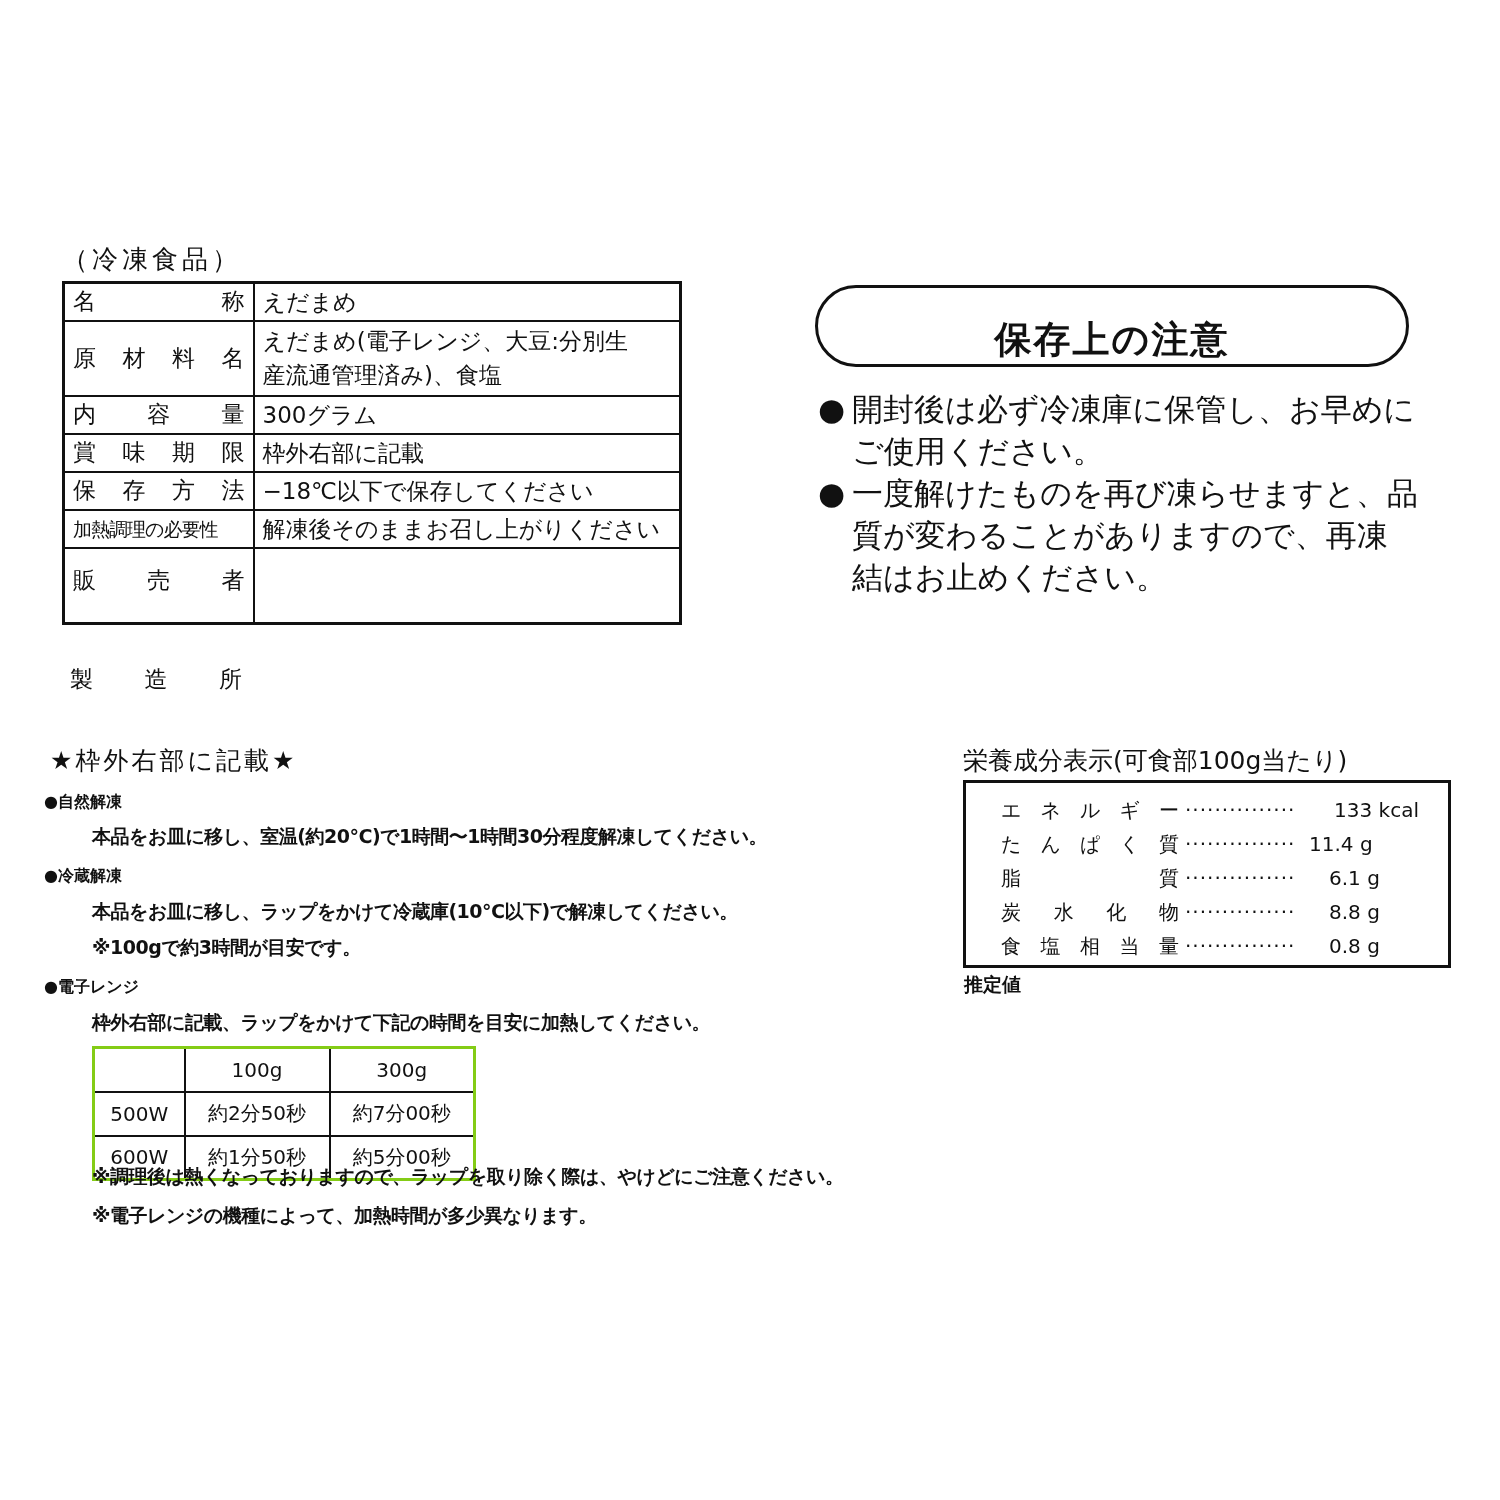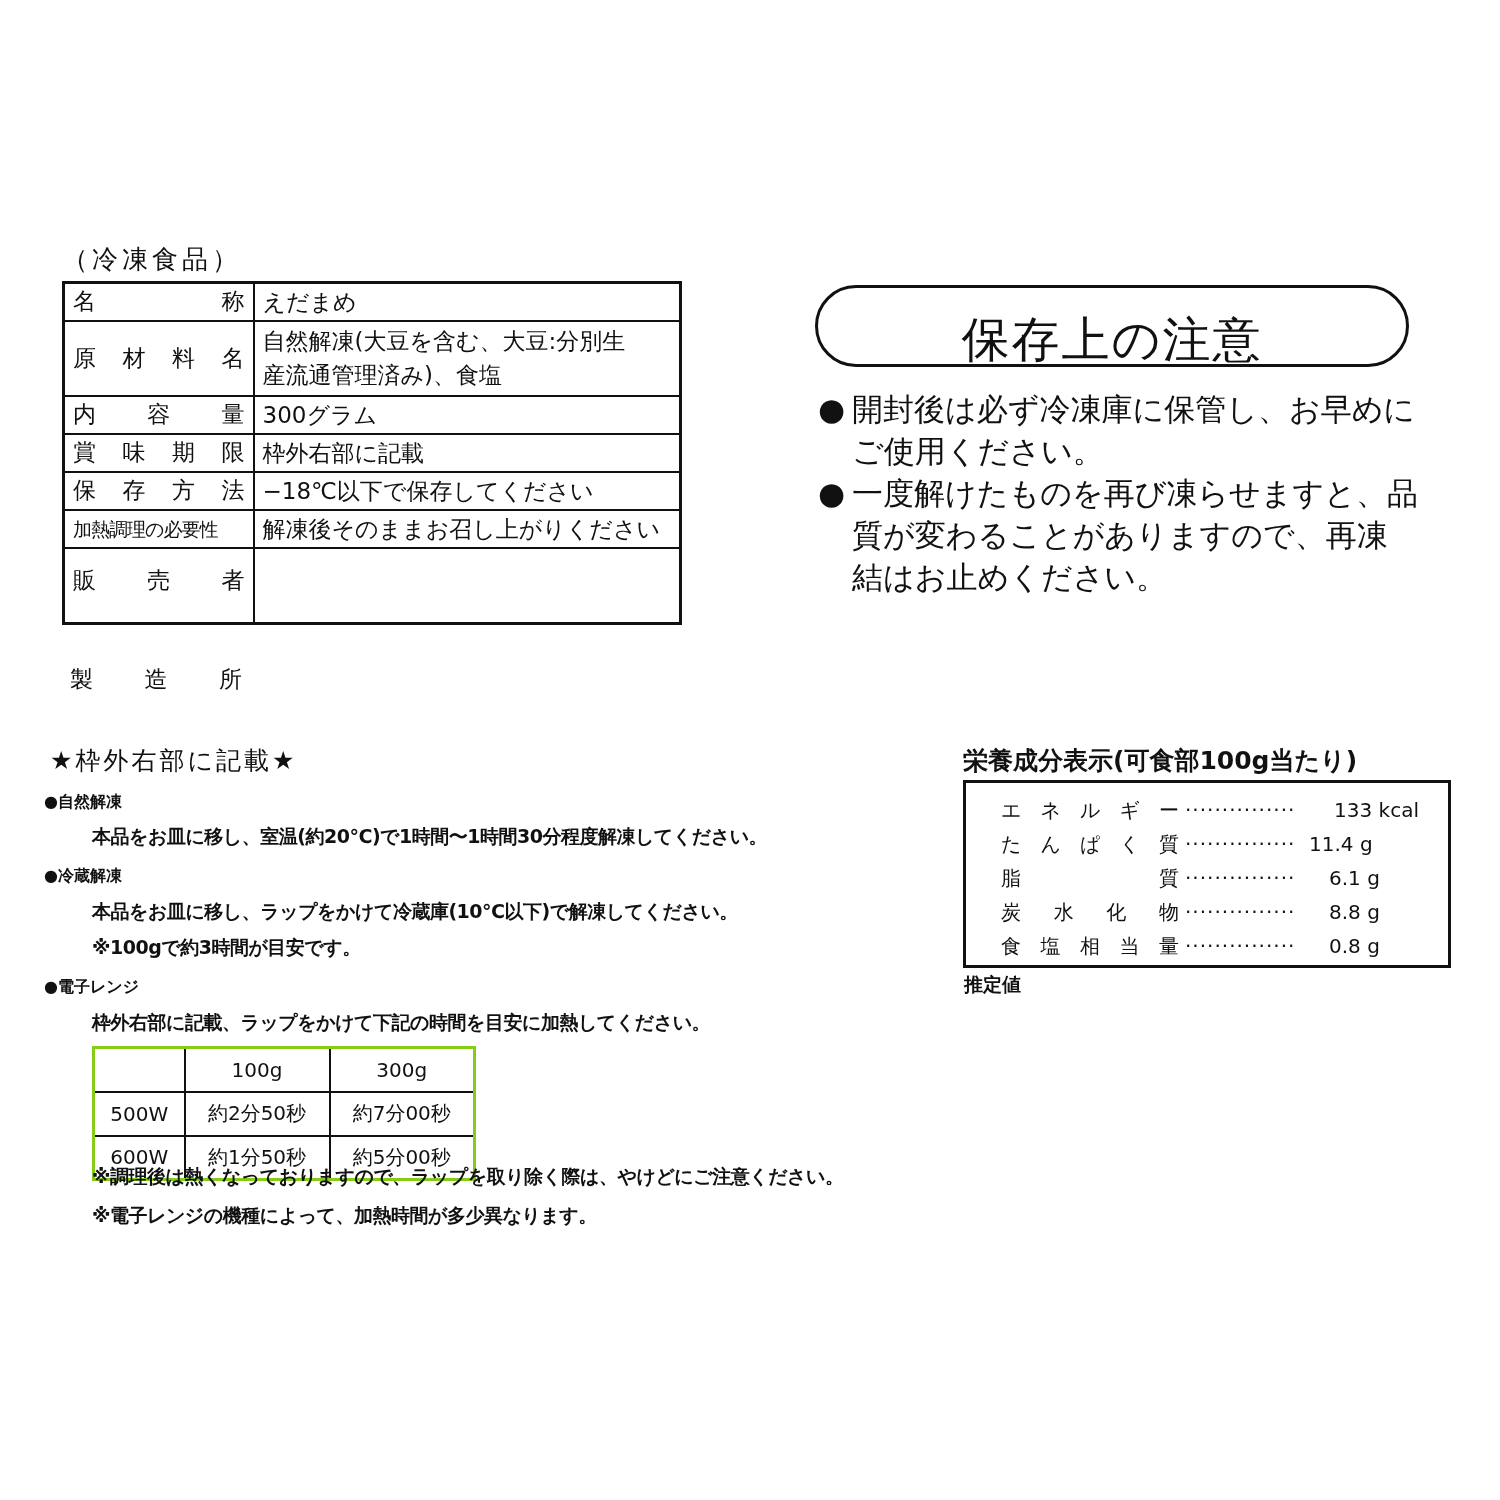--- a/index.html
+++ b/index.html
@@ -13,39 +13,39 @@
   #label-table { left: 62px; top: 281px; width: 620px; border-collapse: collapse; border: 3px solid #111; }
   #label-table td { border: 2px solid #111; font-size: 23px; font-weight: normal; vertical-align: middle; }
   #label-table td.k { width: 190px; padding: 0 8px; }
   #label-table td.v { padding: 0 8px; line-height: 34px; }
   .k-inner { display: flex; justify-content: space-between; }
   .k-small { font-size: 19px; letter-spacing: -1px; white-space: nowrap; }
   #maker-label { left: 70px; top: 664px; width: 172px; display: flex; justify-content: space-between; font-size: 23px; font-weight: normal; }
 
   
   #notice-pill { left: 815px; top: 285px; width: 594px; height: 82px; border: 3px solid #111; border-radius: 41px; display: flex; align-items: center; justify-content: center; }
-  #notice-title { font-size: 48px; font-weight: normal; letter-spacing: 2px; margin-top: 28px; }
+  #notice-title { font-size: 37px; font-weight: bold; letter-spacing: 2px; margin-top: 28px; }
   #notice-body { left: 818px; top: 388px; width: 600px; font-size: 31px; font-weight: normal; line-height: 42px; }
   .notice-item { display: flex; }
   .bullet { width: 34px; flex: none; }
   .notice-text { flex: 1; }
 
   
   #howto-title { left: 50px; top: 744px; font-size: 25px; font-weight: normal; letter-spacing: 3px; }
   .sec-head { font-size: 16px; font-weight: bold; left: 44px; }
   .sec-text { font-size: 19px; left: 92px; font-weight: bold; letter-spacing: -0.5px; }
 
   #mw-table { left: 92px; top: 1046px; border-collapse: collapse; border: 3px solid #84cc16; }
   #mw-table td { border: 2px solid #111; font-size: 20px; text-align: center; height: 44px; font-weight: normal; }
   #mw-table td.c0 { width: 91px; }
   #mw-table td.c1 { width: 145px; }
   #mw-table td.c2 { width: 145px; }
 
   
-  #nutri-title { left: 963px; top: 744px; font-size: 25px; font-weight: bold; }
+  #nutri-title { left: 963px; top: 744px; font-size: 25px; font-weight: normal; }
   #nutri-box { left: 963px; top: 780px; width: 488px; height: 188px; border: 3px solid #111; padding: 10px 0 0 35px; }
   .nutri-row { display: flex; align-items: center; height: 34px; font-size: 20px; font-weight: normal; }
   .n-label { width: 178px; display: flex; justify-content: space-between; }
   .n-dots { width: 130px; text-align: left; letter-spacing: 1px; overflow: hidden; white-space: nowrap; padding-left: 6px; }
   .n-val { width: 110px; text-align: right; }
   #nutri-note { left: 964px; top: 972px; font-size: 19px; font-weight: bold; }
 </style>
 </head>
 <body>
 
@@ -65,21 +65,21 @@
   <tr style="height:75px">
     <td class="k">
           <div class="k-inner">
             <span>原</span>
             <span>材</span>
             <span>料</span>
             <span>名</span>
           </div>
         </td>
     <td class="v">
-          <div>自然解凍(大豆を含む、大豆:分別生</div>
+          <div>えだまめ(電子レンジ、大豆:分別生</div>
           <div>産流通管理済み)、食塩</div>
         </td>
   </tr>
   <tr style="height:38px">
     <td class="k">
           <div class="k-inner">
             <span>内</span>
             <span>容</span>
             <span>量</span>
           </div>

